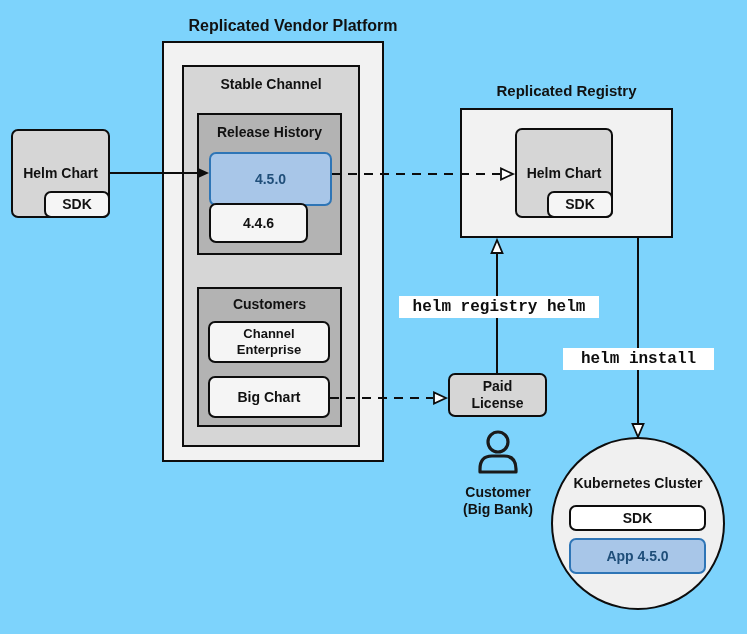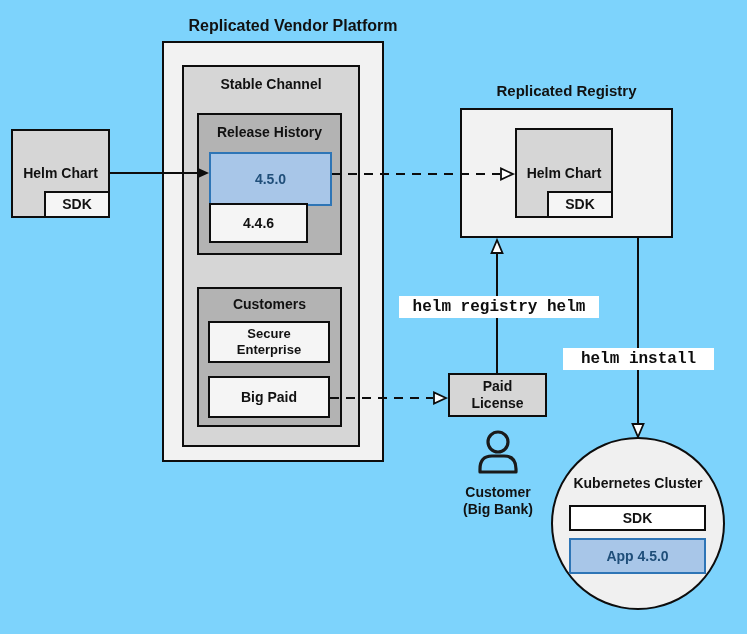--- a/index.html
+++ b/index.html
@@ -1,21 +1,21 @@
 <!DOCTYPE html>
 <html style="--hl-fill: #a8c6e8; --hl-border: #2e75b6; --hl-text: #1f4e79;"><head>
 <meta charset="utf-8">
 <style>
   html,body{margin:0;padding:0;background:#fff;}
   .stage{
     position:relative;width:747px;height:634px;background:#7dd3fc;
     font-family:"Liberation Sans",sans-serif;overflow:hidden;color:#111;
   }
   .box{position:absolute;box-sizing:border-box;border:2px solid #0d0d0d;}
-  .center{display:flex;align-items:center;justify-content:center;text-align:center;}
+  .center{display:flex;align-items:center;justify-content:center;text-align:center;border-radius:7px;}
   .toplabel{display:flex;justify-content:center;text-align:center;}
   .lbl{font-weight:bold;font-size:14px;line-height:1.2;color:#111;}
   .fill-lightest{background:#f2f2f2;}
   .fill-light{background:#f5f5f5;}
   .fill-mid{background:#d6d6d6;}
   .fill-dark{background:#b3b3b3;}
   .hl{background:var(--hl-fill,#a8c6e8);border-color:var(--hl-border,#2e75b6);color:var(--hl-text,#1f4e79);}
   .hl .lbl, .hl.lbl{color:var(--hl-text,#1f4e79);}
   .floating-title{position:absolute;font-weight:bold;font-size:16px;text-align:center;color:#111;}
   .cmd{
@@ -54,25 +54,25 @@
 
   <div class="box fill-light center" style="left:209px;top:203px;width:99px;height:40px;">
     <span class="lbl">4.4.6</span>
   </div>
 
   <div class="box fill-dark toplabel" style="left:197px;top:287px;width:145px;height:140px;padding-top:7px;">
     <span class="lbl">Customers</span>
   </div>
 
   <div class="box fill-light center" style="left:208px;top:321px;width:122px;height:42px;">
-    <span class="lbl wrap-narrow" style="font-size:13px;">Secure Enterprise</span>
+    <span class="lbl wrap-narrow" style="font-size:13px;">Channel Enterprise</span>
   </div>
 
   <div class="box fill-light center" style="left:208px;top:376px;width:122px;height:42px;">
-    <span class="lbl">Big Paid</span>
+    <span class="lbl">Big Chart</span>
   </div>
 
   <div class="box fill-mid center" style="left:11px;top:129px;width:99px;height:89px;">
     <span class="lbl">Helm Chart</span>
   </div>
   <div class="box fill-light center" style="left:44px;top:191px;width:66px;height:27px;">
     <span class="lbl">SDK</span>
   </div>
 
   <div class="floating-title" style="left:460px;top:82px;width:213px;font-size:15px;">Replicated Registry</div>

